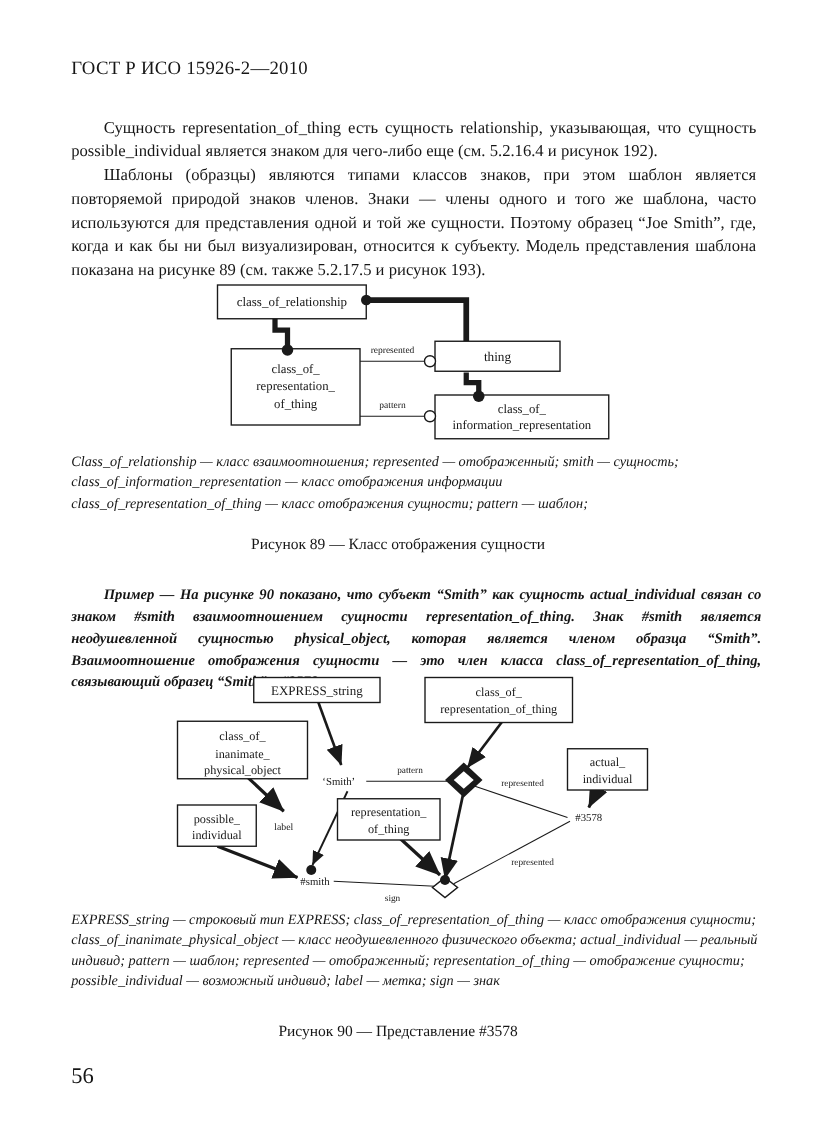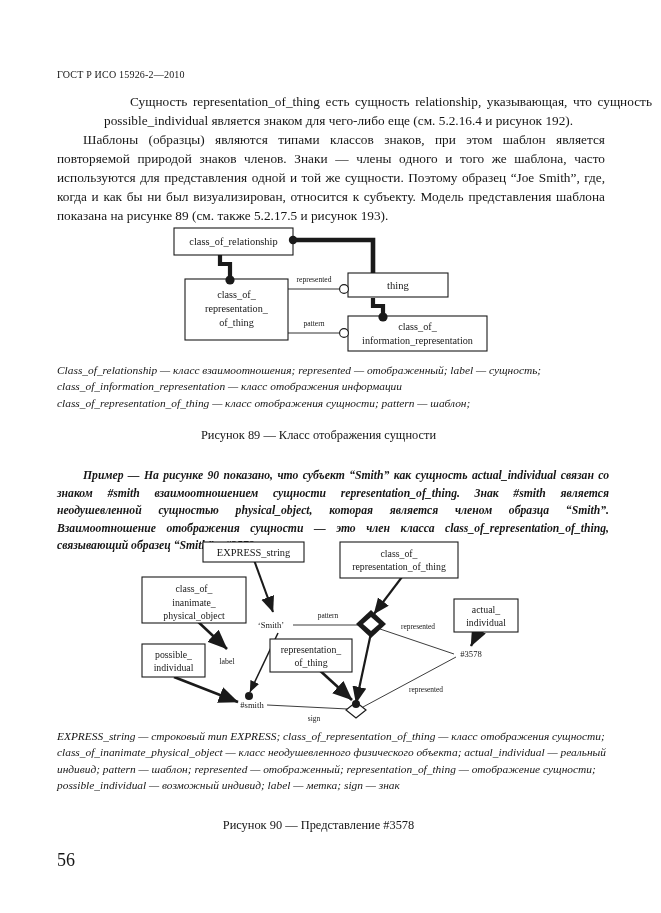--- a/index.html
+++ b/index.html
@@ -17,37 +17,37 @@
   }
   .page {
     position: absolute;
     left: 0; top: 0;
     width: 661px; height: 913px;
   }
 
   
   .hdr {
     position: absolute;
-    left: 57px; top: 69px;
-    font-size: 10px;
+    left: 57px; top: 47px;
+    font-size: 15px;
     letter-spacing: 0.2px;
     white-space: nowrap;
   }
 
   
   .para {
     position: absolute;
     left: 57px;
     width: 548px;
     font-size: 13.3px;
     line-height: 19.1px;
     text-align: justify;
     text-indent: 26px;
   }
-  .para.p1 { top: 92px; margin-left: 47px; }
+  .para.p1 { top: 92px; }
   .para.p2 { top: 130px; }
 
   
   .legend {
     position: absolute;
     left: 57px;
     width: 552px;
     font-size: 11.4px;
     line-height: 16.3px;
     font-style: italic;
@@ -139,21 +139,21 @@
       <circle cx="176" cy="107" r="4.4" fill="#ffffff" stroke="#1a1a1a" stroke-width="1.1"></circle>
       <text x="146" y="100" text-anchor="middle" font-size="7.6">pattern</text>
 
       <circle cx="125" cy="14" r="4.2" fill="#1a1a1a"></circle>
       <circle cx="62" cy="54" r="4.6" fill="#1a1a1a"></circle>
       <circle cx="215" cy="91" r="4.6" fill="#1a1a1a"></circle>
     </svg>
   </div>
 
   <div class="legend k89">
-    <div>Class_of_relationship — класс взаимоотношения; represented — отображенный; label — сущность;</div>
+    <div>Class_of_relationship — класс взаимоотношения; represented — отображенный; smith — сущность;</div>
     <div>class_of_information_representation — класс отображения информации</div>
     <div>class_of_representation_of_thing — класс отображения сущности; pattern — шаблон;</div>
   </div>
 
   <div class="figcap c89">Рисунок 89 — Класс отображения сущности</div>
 
   <div class="example">Пример — На рисунке 90 показано, что субъект “Smith” как сущность actual_individual связан со знаком #smith взаимоотношением сущности representation_of_thing. Знак #smith является неодушевленной сущностью physical_object, которая является членом образца “Smith”. Взаимоотношение отображения сущности — это член класса class_of_representation_of_thing, связывающий образец “Smith” с #3578.</div>
 
   <div class="fig" style="left:130px; top:537px;">
     <svg width="406" height="190" viewBox="0 0 406 190" xmlns="http://www.w3.org/2000/svg">

